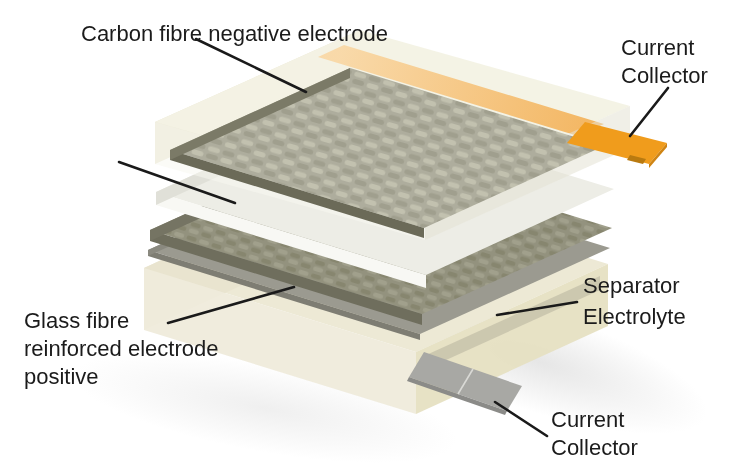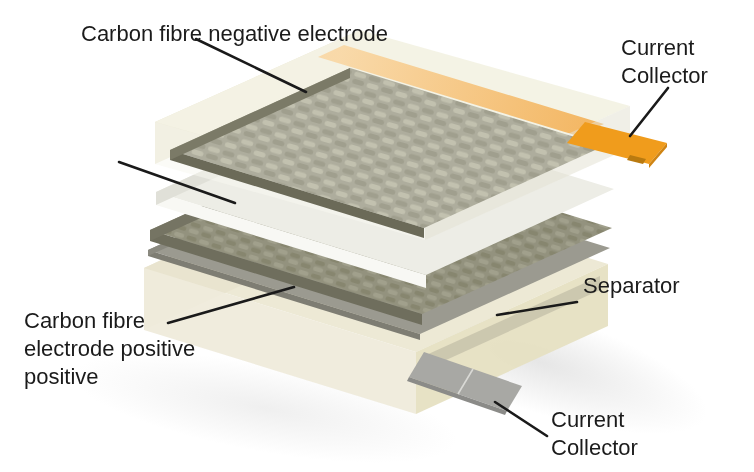--- a/index.html
+++ b/index.html
@@ -109,27 +109,28 @@
     <div>Carbon fibre negative electrode</div>
   </div>
 
   <div class="lbl" style="left:621px;top:34px;">
     <div>Current</div>
     <div>Collector</div>
   </div>
 
 
   <div class="lbl" style="left:24px;top:307px;">
-    <div>Carbon fibre</div>
-    <div>electrode positive</div>
+    <div>Glass fibre</div>
+    <div>reinforced electrode</div>
     <div>positive</div>
   </div>
 
   <div class="lbl" style="left:583px;top:270px;line-height:31px;">
     <div>Separator</div>
+    <div>Electrolyte</div>
   </div>
 
   <div class="lbl" style="left:551px;top:406px;">
     <div>Current</div>
     <div>Collector</div>
   </div>
 
 </div>
 
 </body></html>

